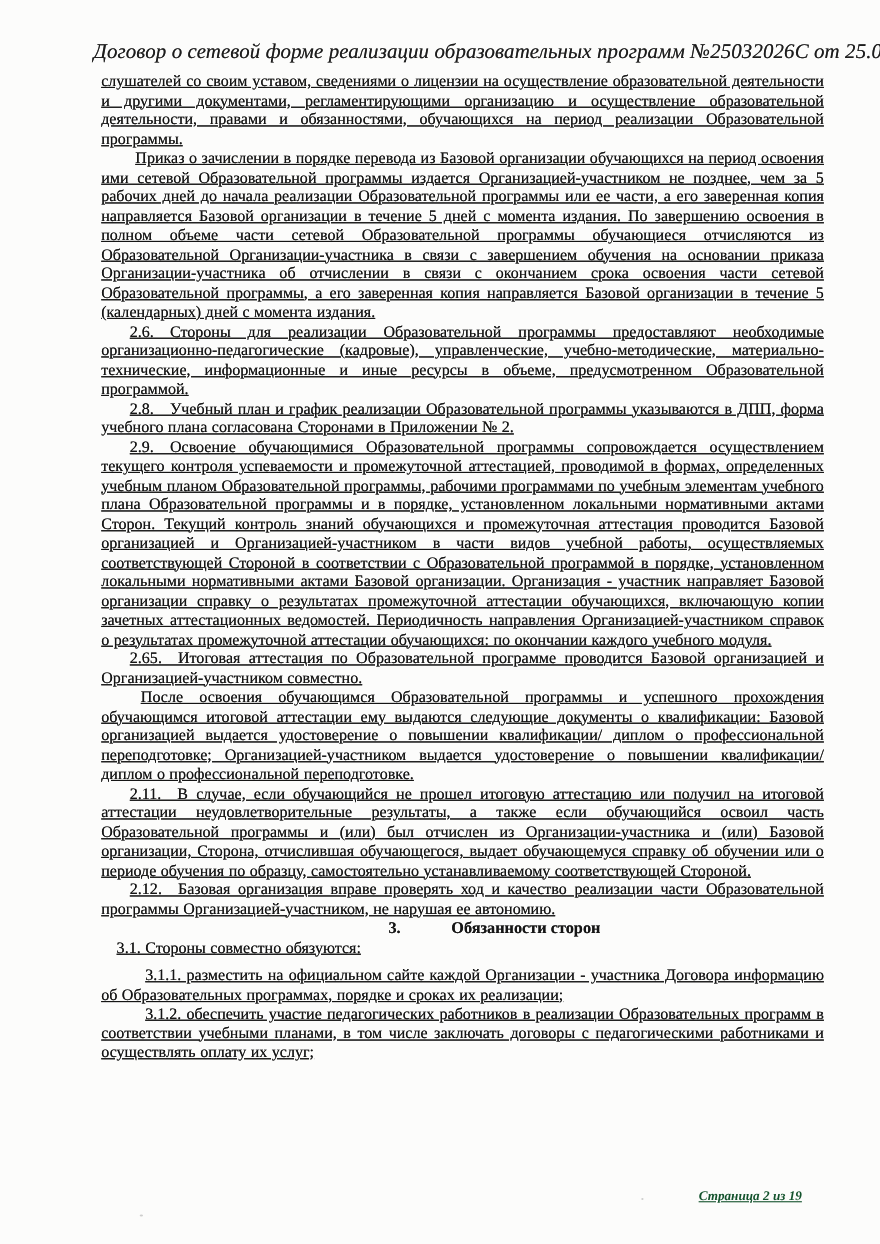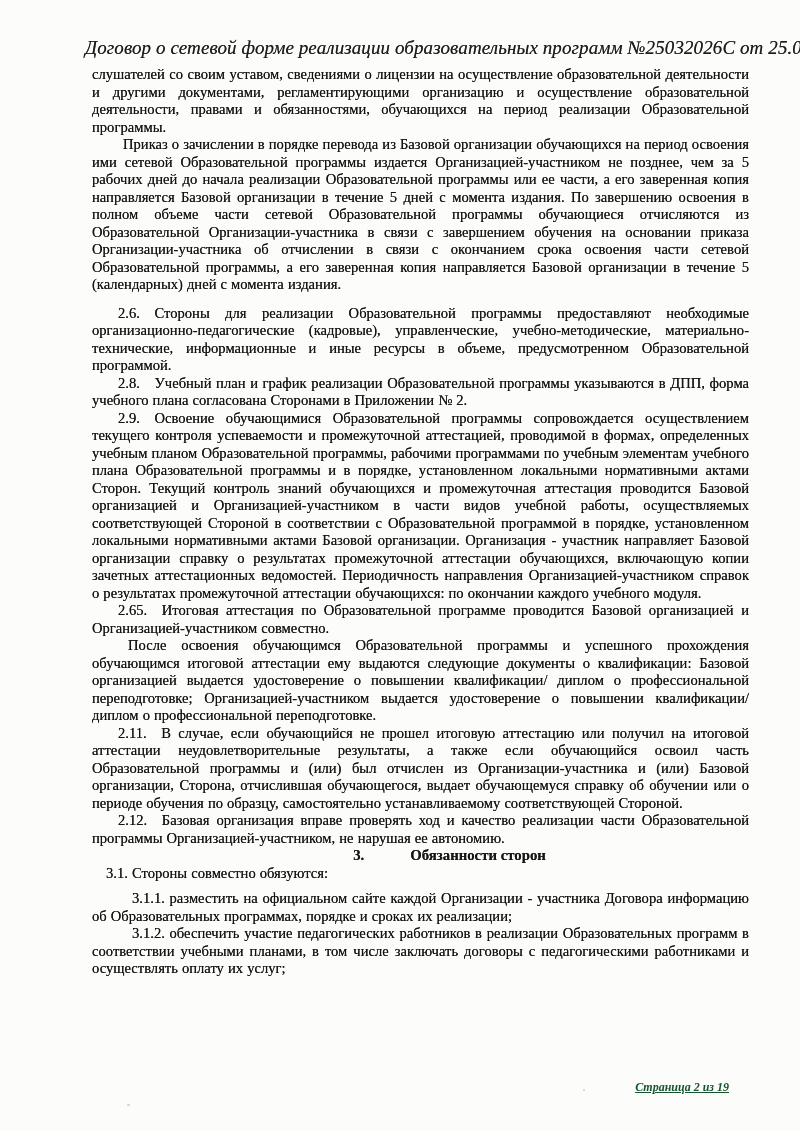--- a/index.html
+++ b/index.html
@@ -33,20 +33,21 @@
     width: 657px;
   }
   .para {
     margin: 0;
     font-size: 14.6px;
     line-height: 17.5px;
     text-align: justify;
     color: #151515;
     text-shadow: 0 0 0.35px rgba(20,20,20,0.85);
     word-spacing: 0.4px;
+    text-decoration: underline;
   }
   .section-heading {
     font-size: 14.8px;
     font-weight: bold;
     line-height: 17.5px;
     text-align: center;
     padding-left: 58px;
     text-shadow: 0 0 0.3px rgba(20,20,20,0.8);
   }
   .h-num { margin-right: 46px; }
@@ -72,21 +73,21 @@
 </head>
 <body>
 
 <div class="page">
 
   <div class="doc-header">Договор о сетевой форме реализации образовательных программ №25032026С от 25.03.2026г.</div>
 
   <div class="content">
       <p class="para" style="text-indent: 0px;">слушателей со своим уставом, сведениями о лицензии на осуществление образовательной деятельности и другими документами, регламентирующими организацию и осуществление образовательной деятельности, правами и обязанностями, обучающихся на период реализации Образовательной программы.</p>
       <p class="para" style="text-indent: 31px;">Приказ о зачислении в порядке перевода из Базовой организации обучающихся на период освоения ими сетевой Образовательной программы издается Организацией-участником не позднее, чем за 5 рабочих дней до начала реализации Образовательной программы или ее части, а его заверенная копия направляется Базовой организации в течение 5 дней с момента издания. По завершению освоения в полном объеме части сетевой Образовательной программы обучающиеся отчисляются из Образовательной Организации-участника в связи с завершением обучения на основании приказа Организации-участника об отчислении в связи с окончанием срока освоения части сетевой Образовательной программы, а его заверенная копия направляется Базовой организации в течение 5 (календарных) дней с момента издания.</p>
-      <p class="para" style="text-indent: 26px; margin-top: 11px;">2.6. Стороны для реализации Образовательной программы предоставляют необходимые организационно-педагогические (кадровые), управленческие, учебно-методические, материально-технические, информационные и иные ресурсы в объеме, предусмотренном Образовательной программой.</p>
+      <p class="para" style="text-indent: 26px;">2.6. Стороны для реализации Образовательной программы предоставляют необходимые организационно-педагогические (кадровые), управленческие, учебно-методические, материально-технические, информационные и иные ресурсы в объеме, предусмотренном Образовательной программой.</p>
       <p class="para" style="text-indent: 26px;">2.8. Учебный план и график реализации Образовательной программы указываются в ДПП, форма учебного плана согласована Сторонами в Приложении № 2.</p>
       <p class="para" style="text-indent: 26px;">2.9. Освоение обучающимися Образовательной программы сопровождается осуществлением текущего контроля успеваемости и промежуточной аттестацией, проводимой в формах, определенных учебным планом Образовательной программы, рабочими программами по учебным элементам учебного плана Образовательной программы и в порядке, установленном локальными нормативными актами Сторон. Текущий контроль знаний обучающихся и промежуточная аттестация проводится Базовой организацией и Организацией-участником в части видов учебной работы, осуществляемых соответствующей Стороной в соответствии с Образовательной программой в порядке, установленном локальными нормативными актами Базовой организации. Организация - участник направляет Базовой организации справку о результатах промежуточной аттестации обучающихся, включающую копии зачетных аттестационных ведомостей. Периодичность направления Организацией-участником справок о результатах промежуточной аттестации обучающихся: по окончании каждого учебного модуля.</p>
       <p class="para" style="text-indent: 26px;">2.65. Итоговая аттестация по Образовательной программе проводится Базовой организацией и Организацией-участником совместно.</p>
       <p class="para" style="text-indent: 36px;">После освоения обучающимся Образовательной программы и успешного прохождения обучающимся итоговой аттестации ему выдаются следующие документы о квалификации: Базовой организацией выдается удостоверение о повышении квалификации/ диплом о профессиональной переподготовке; Организацией-участником выдается удостоверение о повышении квалификации/ диплом о профессиональной переподготовке.</p>
       <p class="para" style="text-indent: 26px;">2.11. В случае, если обучающийся не прошел итоговую аттестацию или получил на итоговой аттестации неудовлетворительные результаты, а также если обучающийся освоил часть Образовательной программы и (или) был отчислен из Организации-участника и (или) Базовой организации, Сторона, отчислившая обучающегося, выдает обучающемуся справку об обучении или о периоде обучения по образцу, самостоятельно устанавливаемому соответствующей Стороной.</p>
       <p class="para" style="text-indent: 26px;">2.12. Базовая организация вправе проверять ход и качество реализации части Образовательной программы Организацией-участником, не нарушая ее автономию.</p>
       <div class="section-heading" style="margin-top: 0;"><span class="h-num">3.</span><span>Обязанности сторон</span></div>
       <p class="para" style="text-indent: 14px;">3.1. Стороны совместно обязуются:</p>
       <p class="para" style="text-indent: 40px; margin-top: 8px;">3.1.1. разместить на официальном сайте каждой Организации - участника Договора информацию об Образовательных программах, порядке и сроках их реализации;</p>
       <p class="para" style="text-indent: 40px;">3.1.2. обеспечить участие педагогических работников в реализации Образовательных программ в соответствии учебными планами, в том числе заключать договоры с педагогическими работниками и осуществлять оплату их услуг;</p>

